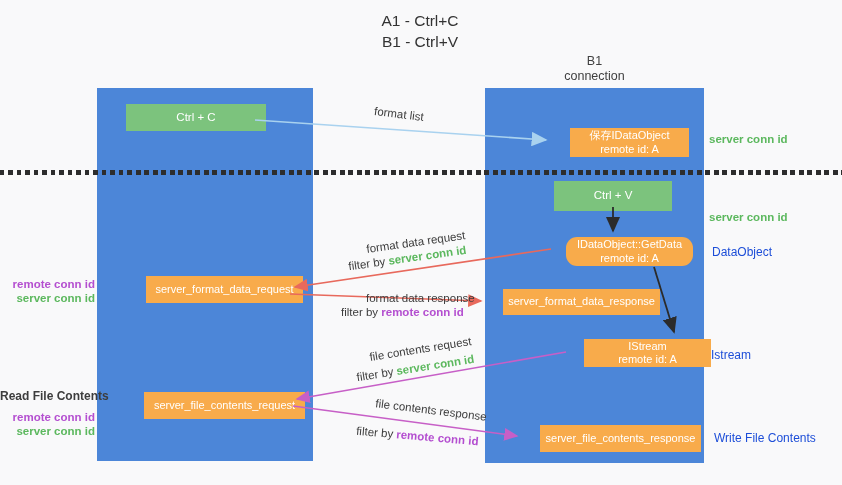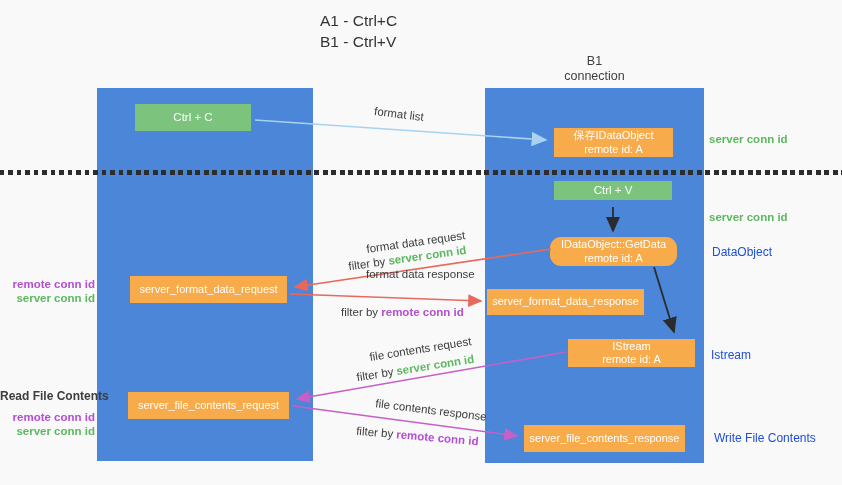--- a/index.html
+++ b/index.html
@@ -1,25 +1,25 @@
 <!DOCTYPE html>
 <html><head>
 <meta charset="utf-8">
 <style>
   html,body{margin:0;padding:0;background:#f9f9fa;}
   #stage{position:relative;width:842px;height:485px;background:#f9f9fa;overflow:hidden;
          font-family:"Liberation Sans",sans-serif;color:#3d3d3d;}
   .lane{position:absolute;background:#4c86d8;}
   .lane-header{position:absolute;text-align:center;font-size:12.5px;line-height:15px;color:#404040;}
-  .title{position:absolute;left:320px;top:10px;width:200px;text-align:left;
+  .title{position:absolute;left:320px;top:10px;width:200px;text-align:center;
          font-size:15.5px;line-height:21px;color:#333;}
   .node{position:absolute;display:flex;flex-direction:column;align-items:center;justify-content:center;
         color:#fff;font-size:11.5px;line-height:13.5px;text-align:center;}
   .node.green{background:#7cc37d;}
-  .node.orange{background:#f8ab4b;}
+  .node.orange{background:#f8ab4b;margin-left:16px;}
   .divider{position:absolute;left:0;top:170px;width:842px;height:5px;
            background:repeating-linear-gradient(90deg,#2d2d2d 0 4.5px,transparent 4.5px 8.5px);}
   svg.overlay{position:absolute;left:0;top:0;pointer-events:none;}
   .lbl{position:absolute;font-size:11.5px;line-height:13px;color:#3d3d3d;white-space:nowrap;}
   .lbl.rot-n8{transform:rotate(-8deg);}
   .lbl.rot-n9{transform:rotate(-9deg);}
   .lbl.rot-p7{transform:rotate(7deg);}
   .lbl.rot-p5{transform:rotate(5deg);}
   .side{position:absolute;font-size:12px;color:#1d4ed8;white-space:nowrap;}
   .conn-green{color:#5cb85e;font-weight:bold;}
@@ -38,28 +38,28 @@
   </div>
 
   <div class="lane-header" style="left:485px;top:54px;width:219px;">
     <div>B1</div>
     <div>connection</div>
   </div>
 
   <div class="lane" style="left:97px;top:88px;width:216px;height:373px;"></div>
   <div class="lane" style="left:485px;top:88px;width:219px;height:375px;"></div>
 
-  <div class="node green" style="left:135px;top:104px;width:116px;height:27px;">
+  <div class="node green" style="left:126px;top:104px;width:140px;height:27px;">
     <div>Ctrl + C</div>
   </div>
   <div class="node orange" style="left:554px;top:128px;width:119px;height:29px;font-size:11px;">
     <div>保存IDataObject</div>
     <div>remote id: A</div>
   </div>
-  <div class="node green" style="left:554px;top:181px;width:118px;height:19px;">
+  <div class="node green" style="left:554px;top:181px;width:118px;height:30px;">
     <div>Ctrl + V</div>
   </div>
   <div class="node orange" style="left:550px;top:237px;width:127px;height:29px;font-size:11px;border-radius:11px;">
     <div>IDataObject::GetData</div>
     <div>remote id: A</div>
   </div>
   <div class="node orange" style="left:487px;top:289px;width:157px;height:26px;font-size:11px;">
     <div>server_format_data_response</div>
   </div>
   <div class="node orange" style="left:130px;top:276px;width:157px;height:27px;font-size:11px;">
@@ -102,21 +102,21 @@
     <line x1="293" y1="406" x2="517" y2="436" stroke-width="1.6" marker-end="url(#mMag)" stroke="#c75fc7"></line>
   </svg>
 
   <span class="lbl rot-p7" style="left:374px;top:108px;">format list</span>
 
   <span class="lbl rot-n8" style="left:366px;top:236px;">format data request</span>
   <span class="lbl rot-n8" style="left:348px;top:252px;">
     <span>filter by </span><span class="conn-green">server conn id</span>
   </span>
 
-  <span class="lbl" style="left:366px;top:268px;">format data response</span>
+  <span class="lbl" style="left:366px;top:292px;">format data response</span>
   <span class="lbl" style="left:341px;top:306px;">
     <span>filter by </span><span class="conn-purple">remote conn id</span>
   </span>
 
   <span class="lbl rot-n9" style="left:369px;top:343px;">file contents request</span>
   <span class="lbl rot-n9" style="left:356px;top:362px;">
     <span>filter by </span><span class="conn-green">server conn id</span>
   </span>
 
   <span class="lbl rot-p7" style="left:375px;top:404px;">file contents response</span>

